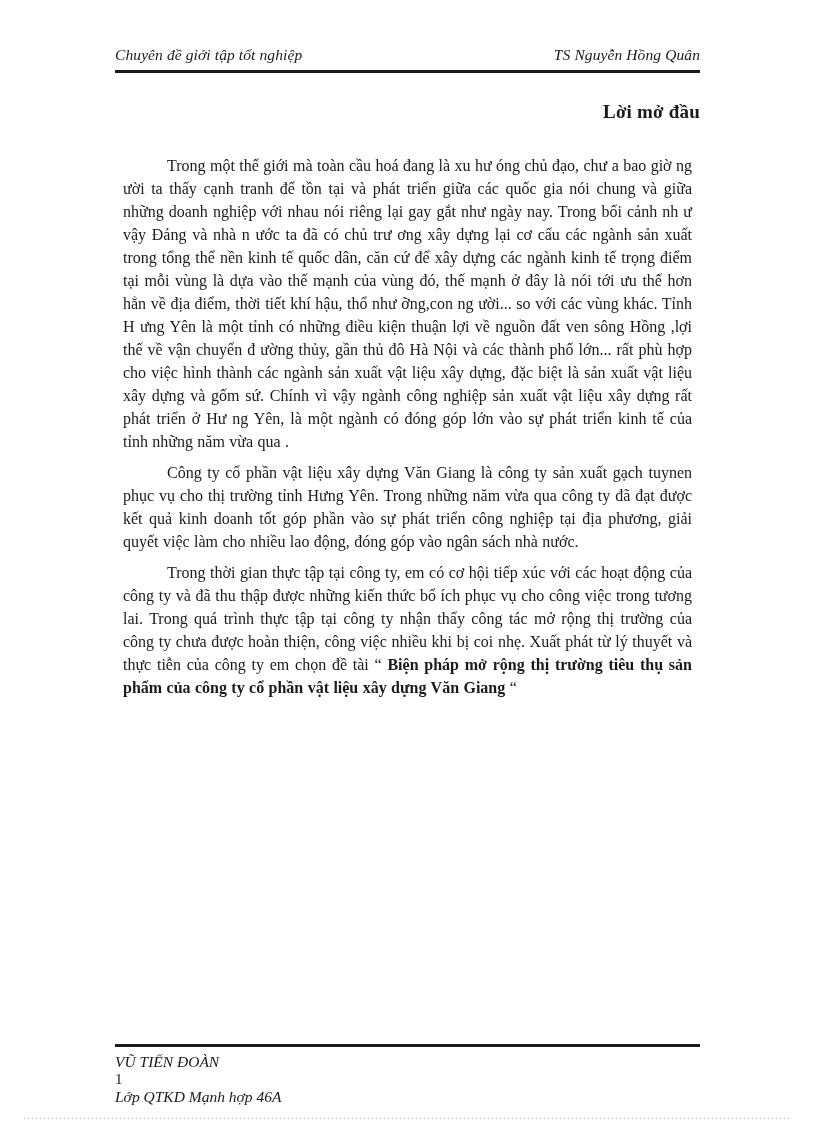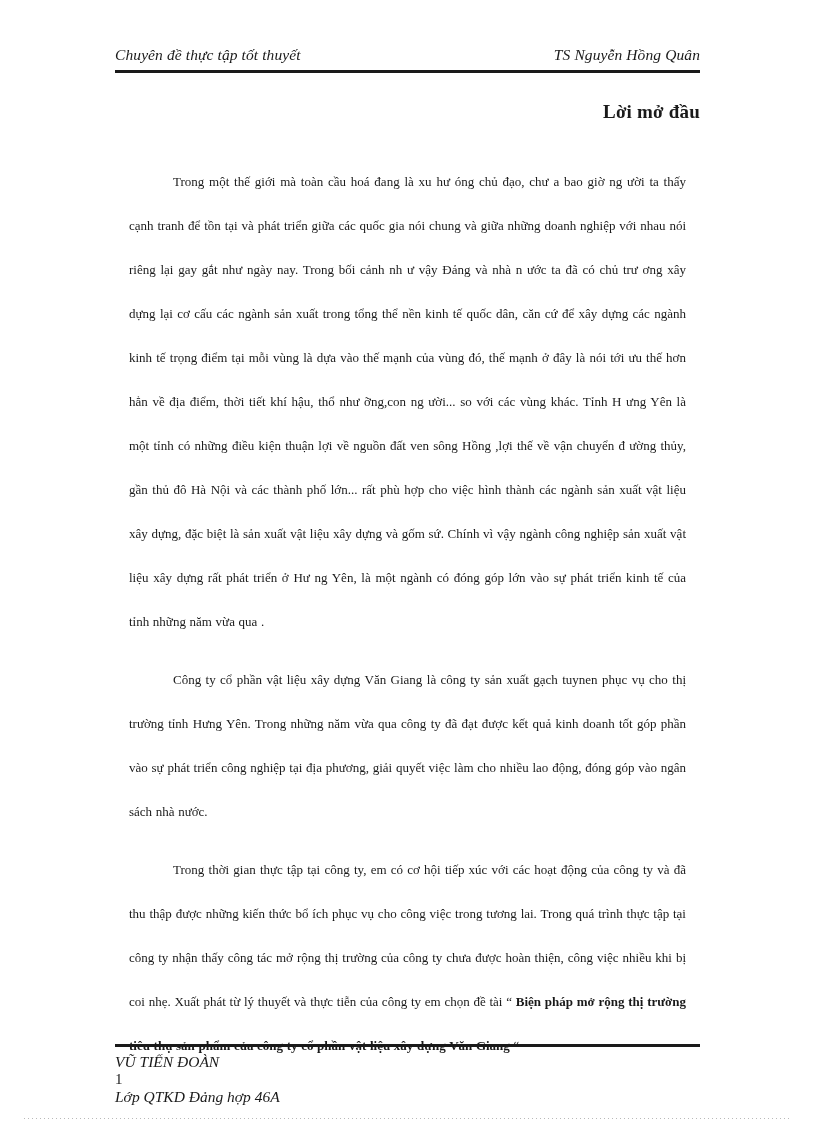--- a/index.html
+++ b/index.html
@@ -64,25 +64,25 @@
   }
 
   
   .body-area {
     position: absolute;
     left: 115px;
     top: 146px;
     width: 585px;
   }
   .para {
-    margin: 14px;
+    margin: 8px;
     text-align: justify;
     text-justify: inter-word;
-    font-size: 13px;
-    line-height: 44px;
+    font-size: 16px;
+    line-height: 23px;
     text-indent: 44px;
     word-spacing: 0.4px;
   }
   .para + .para {
     margin-top: 0;
   }
   b.topic {
     font-weight: bold;
   }
 
@@ -137,35 +137,35 @@
       rgba(255,255,255,0) 1px, rgba(255,255,255,0) 4px
     );
   }
 </style>
 </head>
 <body>
 
 <div class="page">
 
   <div class="page-header">
-    <span class="hdr-left">Chuyên đề thực tập tốt thuyết</span>
+    <span class="hdr-left">Chuyên đề giới tập tốt nghiệp</span>
     <span class="hdr-right">TS Nguyễn Hồng Quân</span>
   </div>
   <div class="header-rule"></div>
 
   <div class="doc-title">Lời mở đầu</div>
 
   <div class="body-area">
     <p class="para">Trong một thế giới mà toàn cầu hoá đang là xu hư  óng chủ đạo, chư   a bao giờ ng   ười ta thấy cạnh tranh để tồn tại và phát triển giữa các quốc gia nói chung và giữa những doanh nghiệp với nhau nói riêng lại gay gắt như   ngày nay. Trong bối cảnh nh   ư vậy Đảng và nhà n   ước ta đã có chủ trư   ơng xây dựng lại cơ cấu các ngành sản xuất trong tổng thể nền kinh tế quốc dân, căn cứ để xây dựng các ngành kinh tế trọng điểm tại mỗi vùng  là dựa vào thế mạnh của vùng đó, thế mạnh ở đây là nói tới   ưu thế hơn hẳn về địa điểm, thời tiết khí hậu, thổ như   ỡng,con ng   ười... so với các vùng khác. Tỉnh H   ưng Yên là một tỉnh có những điều kiện thuận lợi về nguồn đất ven sông Hồng ,lợi thế về vận chuyển đ   ường thủy, gần thủ đô Hà Nội và các thành phố lớn... rất phù hợp cho việc hình thành các ngành sản xuất vật liệu xây dựng, đặc biệt là sản xuất vật liệu xây dựng và gốm sứ. Chính vì vậy ngành công nghiệp sản xuất vật liệu xây dựng rất phát triển ở Hư   ng Yên, là một ngành có đóng góp lớn vào sự phát triển kinh tế của tỉnh những năm vừa qua .</p>
     <p class="para">Công ty cổ phần vật liệu xây dựng Văn Giang là công ty sản xuất gạch tuynen phục vụ cho thị trường tỉnh Hưng Yên. Trong những năm vừa qua công ty đã đạt được kết quả kinh doanh tốt góp phần vào sự phát triển công nghiệp tại địa phương, giải quyết việc làm cho nhiều lao động, đóng góp vào ngân sách nhà nước.</p>
     <p class="para"><span>Trong thời gian thực tập tại công ty, em  có cơ hội tiếp xúc với các hoạt động của công ty và đã thu thập được những kiến thức bổ ích phục vụ  cho công việc trong tương lai. Trong quá trình thực tập tại công ty nhận thấy công tác mở rộng thị trường của công ty chưa được hoàn thiện, công việc  nhiều khi bị coi nhẹ. Xuất phát từ lý thuyết và thực tiễn của công ty em chọn đề tài “ </span><b class="topic">Biện pháp mở rộng thị trường tiêu thụ sản phẩm của công ty cổ phần vật liệu xây dựng Văn Giang</b><span> “</span></p>
   </div>
 
   <div class="footer-rule"></div>
   <div class="page-footer">
     <span class="ft-left">VŨ TIẾN ĐOÀN</span>
     <span class="ft-center">1</span>
-    <span class="ft-right">Lớp QTKD Đảng hợp 46A</span>
+    <span class="ft-right">Lớp QTKD Mạnh hợp 46A</span>
   </div>
 
   <div class="scan-edge"></div>
 
 </div>
 
 </body></html>

